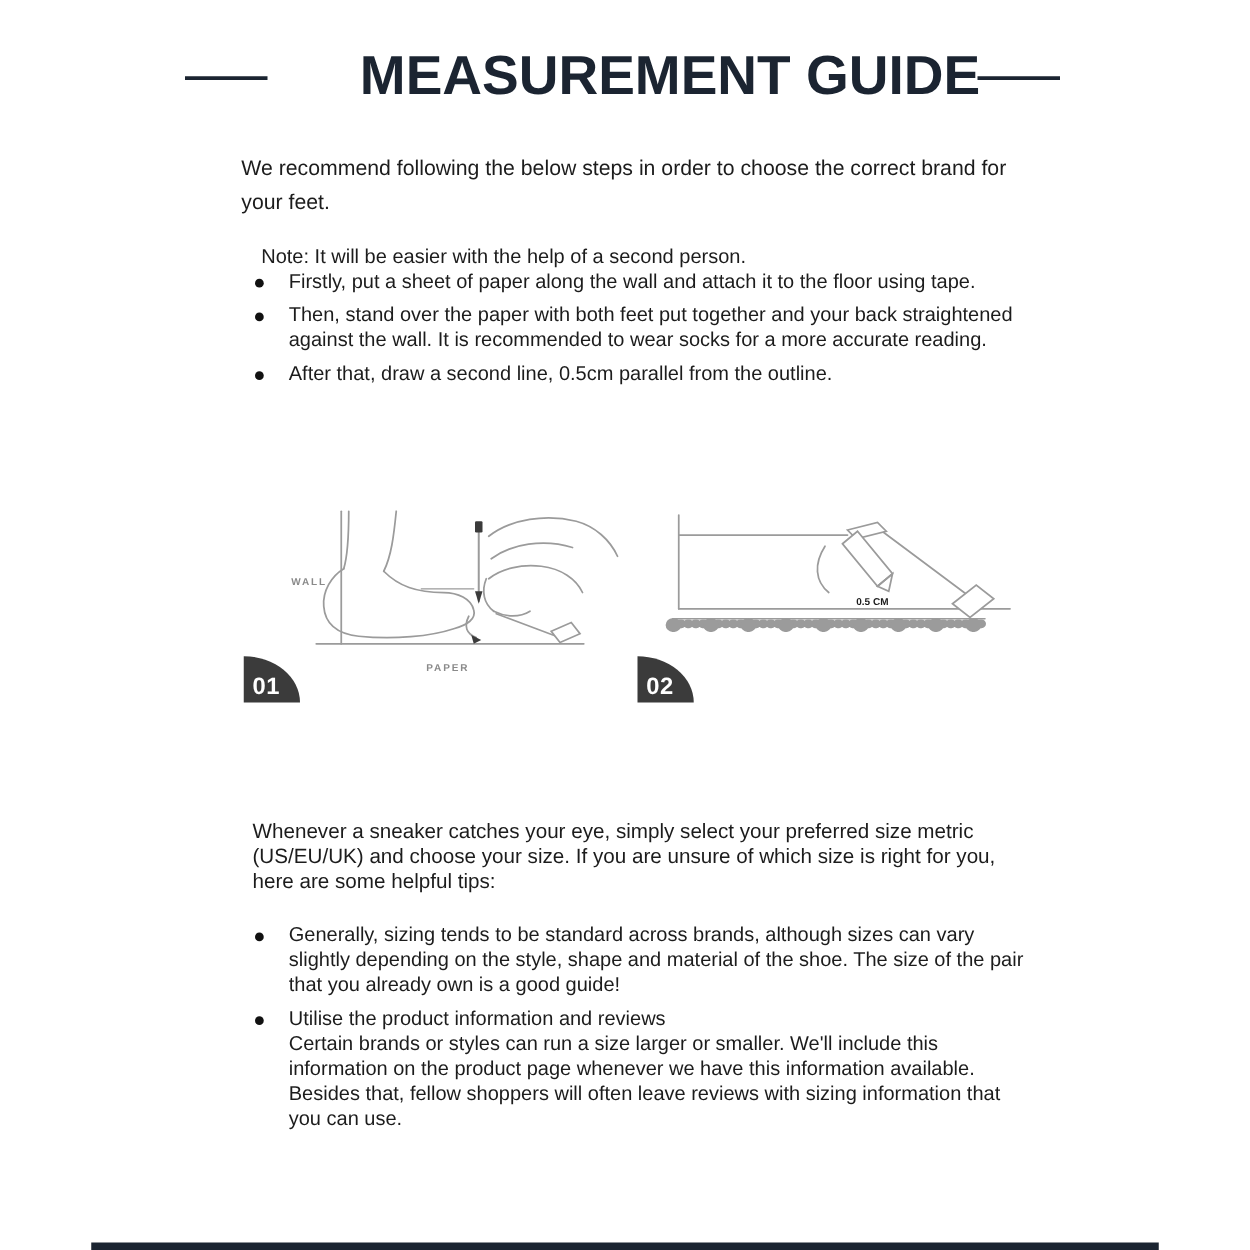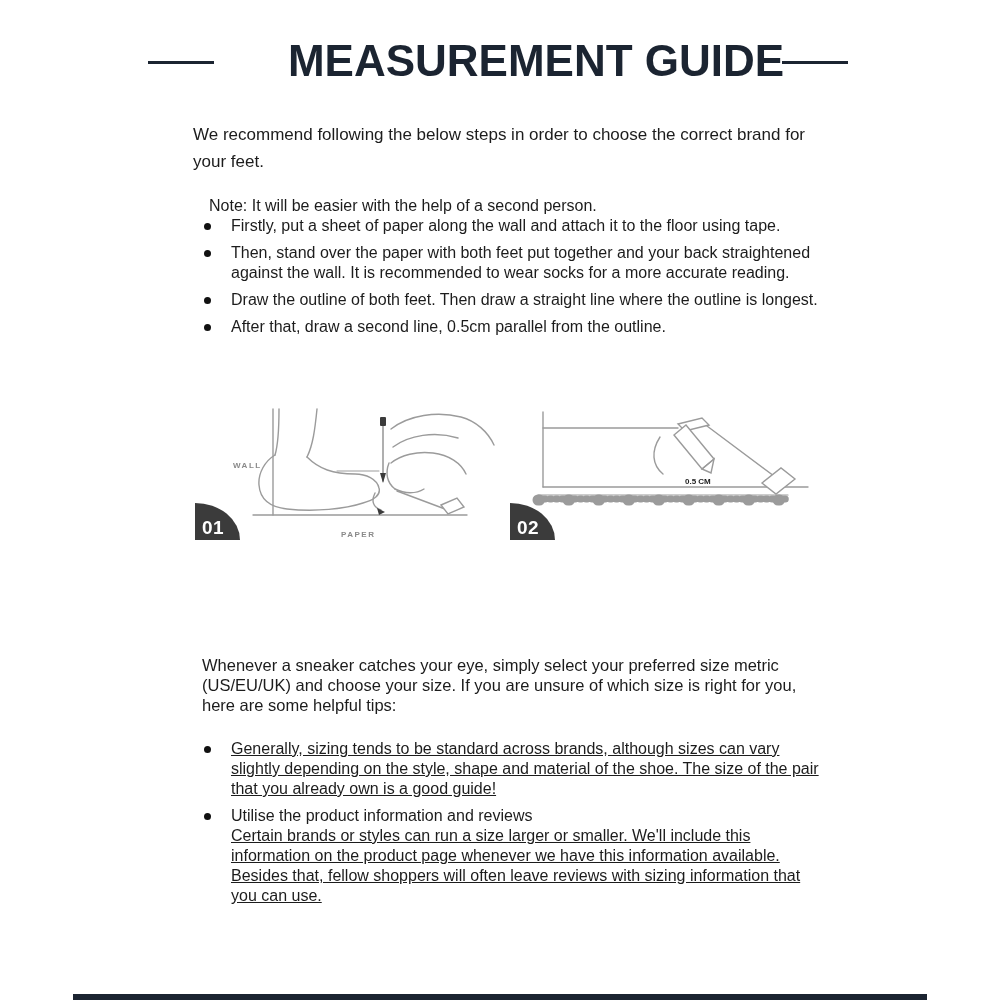--- a/index.html
+++ b/index.html
@@ -25,31 +25,31 @@
   ul.blist li{position:relative;padding-left:36px;margin-bottom:7px;
     font-size:16px;line-height:20px;}
   ul.blist li::before{
     content:"";position:absolute;left:9px;top:7px;width:7px;height:7px;
     border-radius:50%;background:#111;}
   .steps-1{top:216px;}
   .steps-2{top:569px;}
   .tips-list{top:739px;}
   .tips-list li{margin-bottom:27px;}
   .tip-heading{display:block;}
-  .tip-body{display:block;text-decoration:underline;}
+  .tip-body{display:block;}
   
   .tips-intro{position:absolute;top:655px;left:202px;width:628px;margin:0;
     font-size:16.5px;line-height:20px;}
   
   .figure{position:absolute;top:405px;height:140px;}
   .figure-01{left:195px;width:310px;}
   .figure-02{left:510px;width:330px;}
   .figure svg{display:block;}
   .badge{
-    position:absolute;left:0px;top:98px;width:45px;height:37px;
+    position:absolute;left:0px;top:120px;width:45px;height:37px;
     background:#3b3b3b;border-radius:0 100% 0 0;text-align:right;
   }
   .badge span{
     position:absolute;left:7px;bottom:1px;color:#ffffff;
     font-size:19px;font-weight:800;letter-spacing:0.5px;
   }
   .fig-label{fill:#8a8a8a;font-size:8px;font-weight:bold;letter-spacing:1.5px;
     font-family:"Liberation Sans",sans-serif;}
   .fig-label-dark{fill:#1c1c1c;font-size:8px;font-weight:bold;
     font-family:"Liberation Sans",sans-serif;}
@@ -65,21 +65,20 @@
   <span class="rule rule-left"></span>
   <h1 class="title">MEASUREMENT GUIDE</h1>
   <span class="rule rule-right"></span>
 
   <p class="intro">We recommend following the below steps in order to choose the correct brand for your feet.</p>
   <p class="note">Note: It will be easier with the help of a second person.</p>
 
   <ul class="blist steps-1">
     <li>Firstly, put a sheet of paper along the wall and attach it to the floor using tape.</li>
     <li>Then, stand over the paper with both feet put together and your back straightened against the wall. It is recommended to wear socks for a more accurate reading.</li>
-    <li>Draw the outline of both feet. Then draw a straight line where the outline is longest.</li>
     <li>After that, draw a second line, 0.5cm parallel from the outline.</li>
   </ul>
 
   <div class="figure figure-01">
     <svg width="310" height="140" viewBox="0 0 310 140">
       <g fill="none" stroke="#9b9b9b" stroke-width="1.4" stroke-linecap="round">
 
         <path d="M78,4 V110"></path>
         <path d="M58,110 H272"></path>
 

